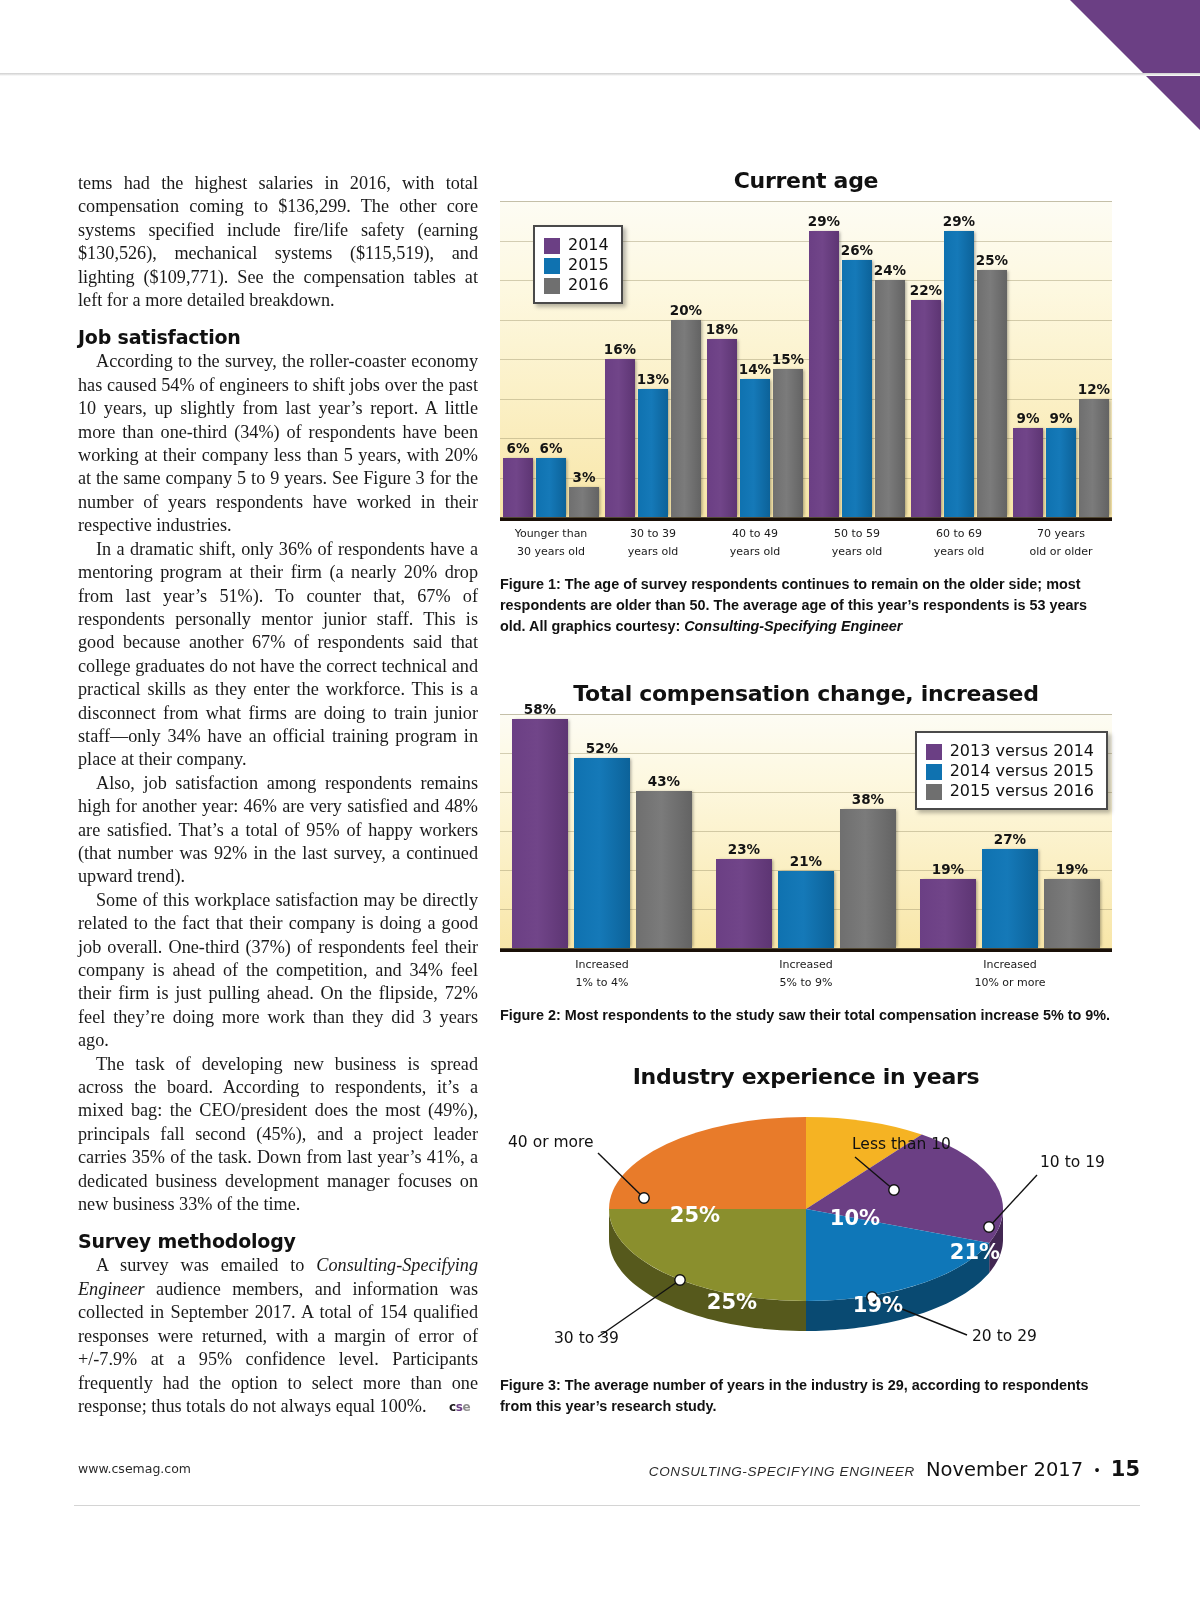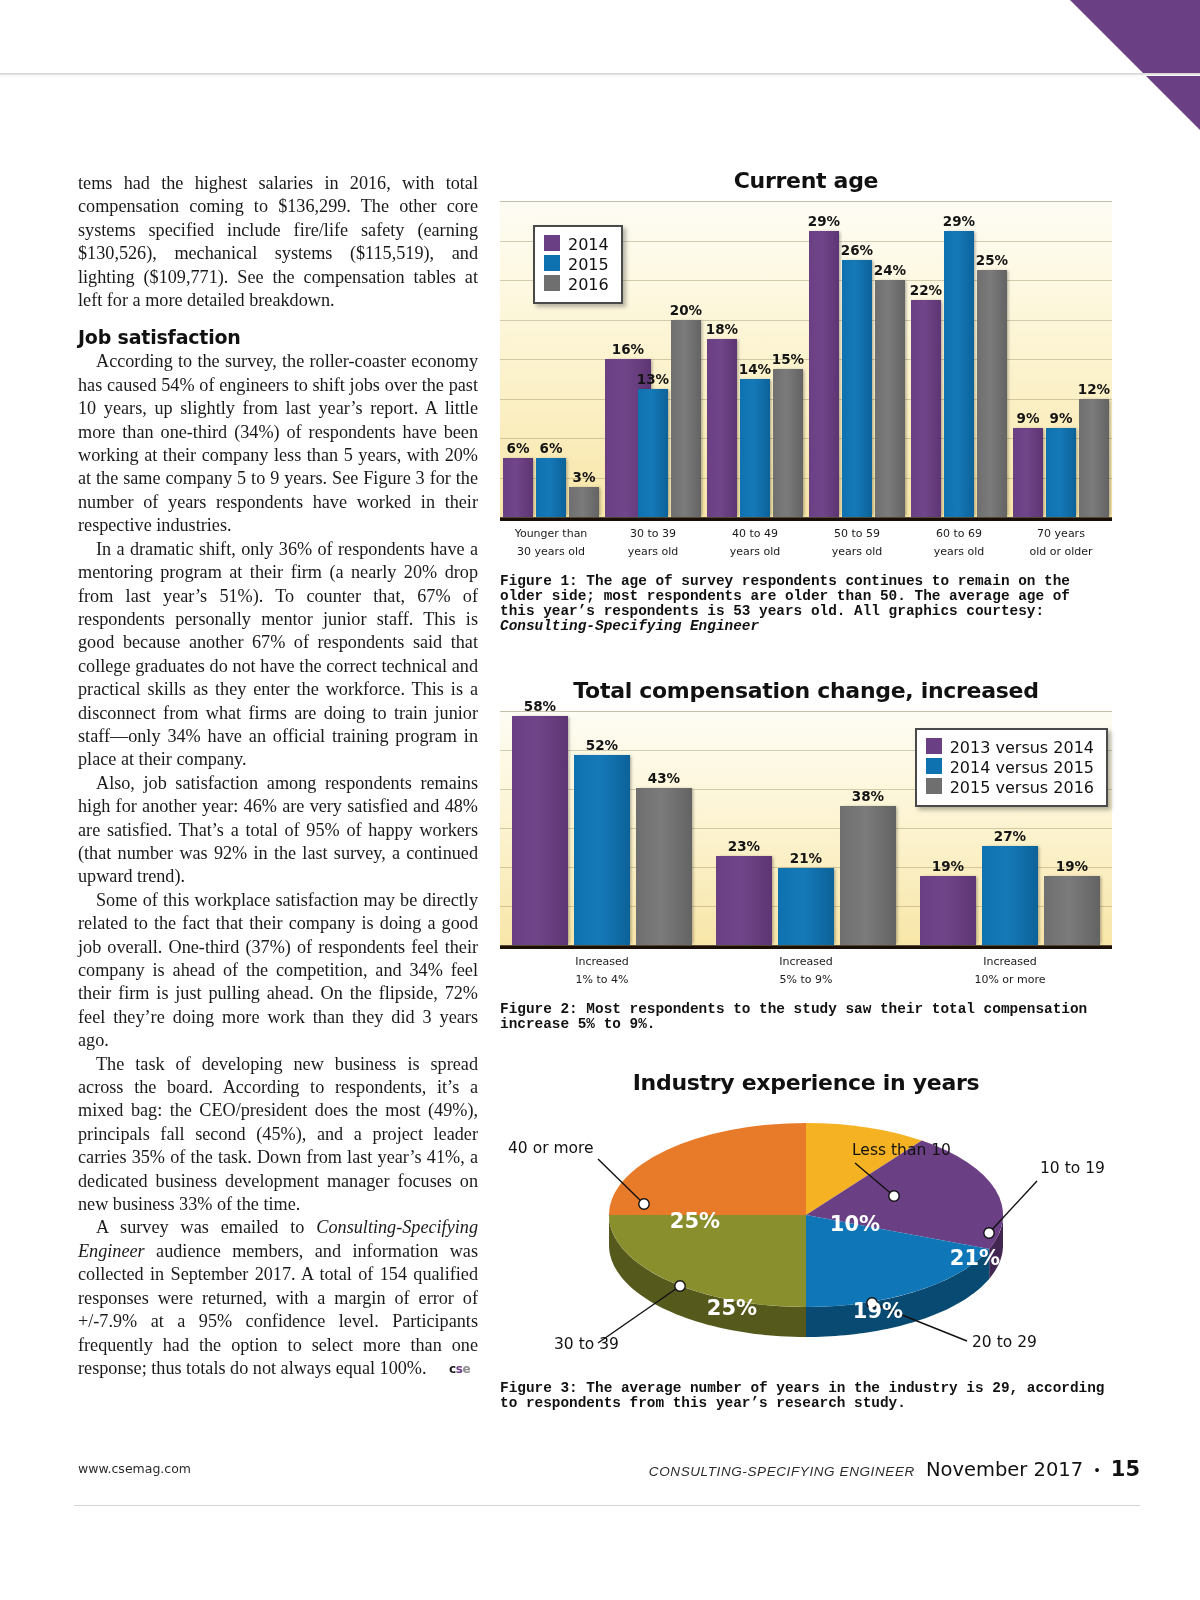--- a/index.html
+++ b/index.html
@@ -65,24 +65,24 @@
   .fig-title{
     font-family:"DejaVu Sans", sans-serif;
     font-weight:bold;
     font-size:22px;
     text-align:center;
     color:#111;
     margin:0 0 8px 0;
     letter-spacing:-0.3px;
   }
   .fig-caption{
-    font-family:Liberation Mono, monospace;
+    font-family:Liberation Sans, sans-serif;
     font-weight:bold;
     font-size:14.4px;
-    line-height:15px;
+    line-height:21px;
     color:#111;
     margin:13px 0 0 0;
   }
   .fig-caption .ital{ font-style:italic; }
 
   
   .plot{
     position:relative;
     background:linear-gradient(to bottom,#fdfcf4 0%,#fdf8e0 28%,#fbf0c6 62%,#f8e6a8 100%);
     border-bottom:4px solid #1a1008;
@@ -125,21 +125,21 @@
     top:4px;
   }
   .legend{
     position:absolute;
     background:#ffffff;
     border:2px solid #4a4a4a;
     box-shadow:3px 3px 4px rgba(0,0,0,.28);
     padding:7px 12px 7px 9px;
     z-index:5;
   }
-  .legend-row{ display:flex; align-items:flex-start; gap:8px; margin:1px 0; }
+  .legend-row{ display:flex; align-items:flex-end; gap:8px; margin:1px 0; }
   .swatch{ width:16px; height:16px; display:inline-block; }
   .swatch.s0{ background:#6b3f84; }
   .swatch.s1{ background:#0f72b0; }
   .swatch.s2{ background:#6f6f6f; }
   .legend-label{
     font-family:"DejaVu Sans", sans-serif;
     font-size:16px; color:#111;
   }
 
   
@@ -184,20 +184,21 @@
 <div id="left-col">
   <p class="body-p">tems had the highest salaries in 2016, with total compensation coming to $136,299. The other core systems specified include fire/life safety (earning $130,526), mechanical systems ($115,519), and lighting ($109,771). See the compensation tables at left for a more detailed breakdown.</p>
 
   <h2 class="sec-head">Job satisfaction</h2>
   <p class="body-p indent">According to the survey, the roller-coaster economy has caused 54% of engineers to shift jobs over the past 10 years, up slightly from last year’s report. A little more than one-third (34%) of respondents have been working at their company less than 5 years, with 20% at the same company 5 to 9 years. See Figure 3 for the number of years respondents have worked in their respective industries.</p>
   <p class="body-p indent">In a dramatic shift, only 36% of respondents have a mentoring program at their firm (a nearly 20% drop from last year’s 51%). To counter that, 67% of respondents personally mentor junior staff. This is good because another 67% of respondents said that college graduates do not have the correct technical and practical skills as they enter the workforce. This is a disconnect from what firms are doing to train junior staff—only 34% have an official training program in place at their company.</p>
   <p class="body-p indent">Also, job satisfaction among respondents remains high for another year: 46% are very satisfied and 48% are satisfied. That’s a total of 95% of happy workers (that number was 92% in the last survey, a continued upward trend).</p>
   <p class="body-p indent">Some of this workplace satisfaction may be directly related to the fact that their company is doing a good job overall. One-third (37%) of respondents feel their company is ahead of the competition, and 34% feel their firm is just pulling ahead. On the flipside, 72% feel they’re doing more work than they did 3 years ago.</p>
   <p class="body-p indent">The task of developing new business is spread across the board. According to respondents, it’s a mixed bag: the CEO/president does the most (49%), principals fall second (45%), and a project leader carries 35% of the task. Down from last year’s 41%, a dedicated business development manager focuses on new business 33% of the time.</p>
 
+  <h2 class="sec-head">Survey methodology</h2>
   <p class="body-p indent"><span>A survey was emailed to </span><span class="ital">Consulting-Specifying Engineer</span><span> audience members, and information was collected in September 2017. A total of 154 qualified responses were returned, with a margin of error of +/-7.9% at a 95% confidence level. Participants frequently had the option to select more than one response; thus totals do not always equal 100%.</span> <span class="cse-mark"><span class="c">c</span><span class="s">s</span><span class="e">e</span></span></p>
 </div>
 
 <div id="right-col">
 
   <h3 class="fig-title">Current age</h3>
   <div class="plot" id="plot1" style="height:320px;">
     <div class="legend" id="legend1" style="left:33px; top:24px;">
       <div class="legend-row">
           <span class="swatch s0"></span>
@@ -233,21 +234,21 @@
           </div>
         </div>
         <div class="bar-wrap" style="width: 30px;">
           <div class="bar s2" style="height: 29.625px;">
             <span class="bar-val">3%</span>
           </div>
         </div>
       </div>
       <div class="group" style="left: 102px; width: 102px; gap: 3px;">
         <div class="bar-wrap" style="width: 30px;">
-          <div class="bar s0" style="height: 158px; padding-left: 16px;">
+          <div class="bar s0" style="height: 158px;">
             <span class="bar-val">16%</span>
           </div>
         </div>
         <div class="bar-wrap" style="width: 30px;">
           <div class="bar s1" style="height: 128.375px;">
             <span class="bar-val">13%</span>
           </div>
         </div>
         <div class="bar-wrap" style="width: 30px;">
           <div class="bar s2" style="height: 197.5px;">

